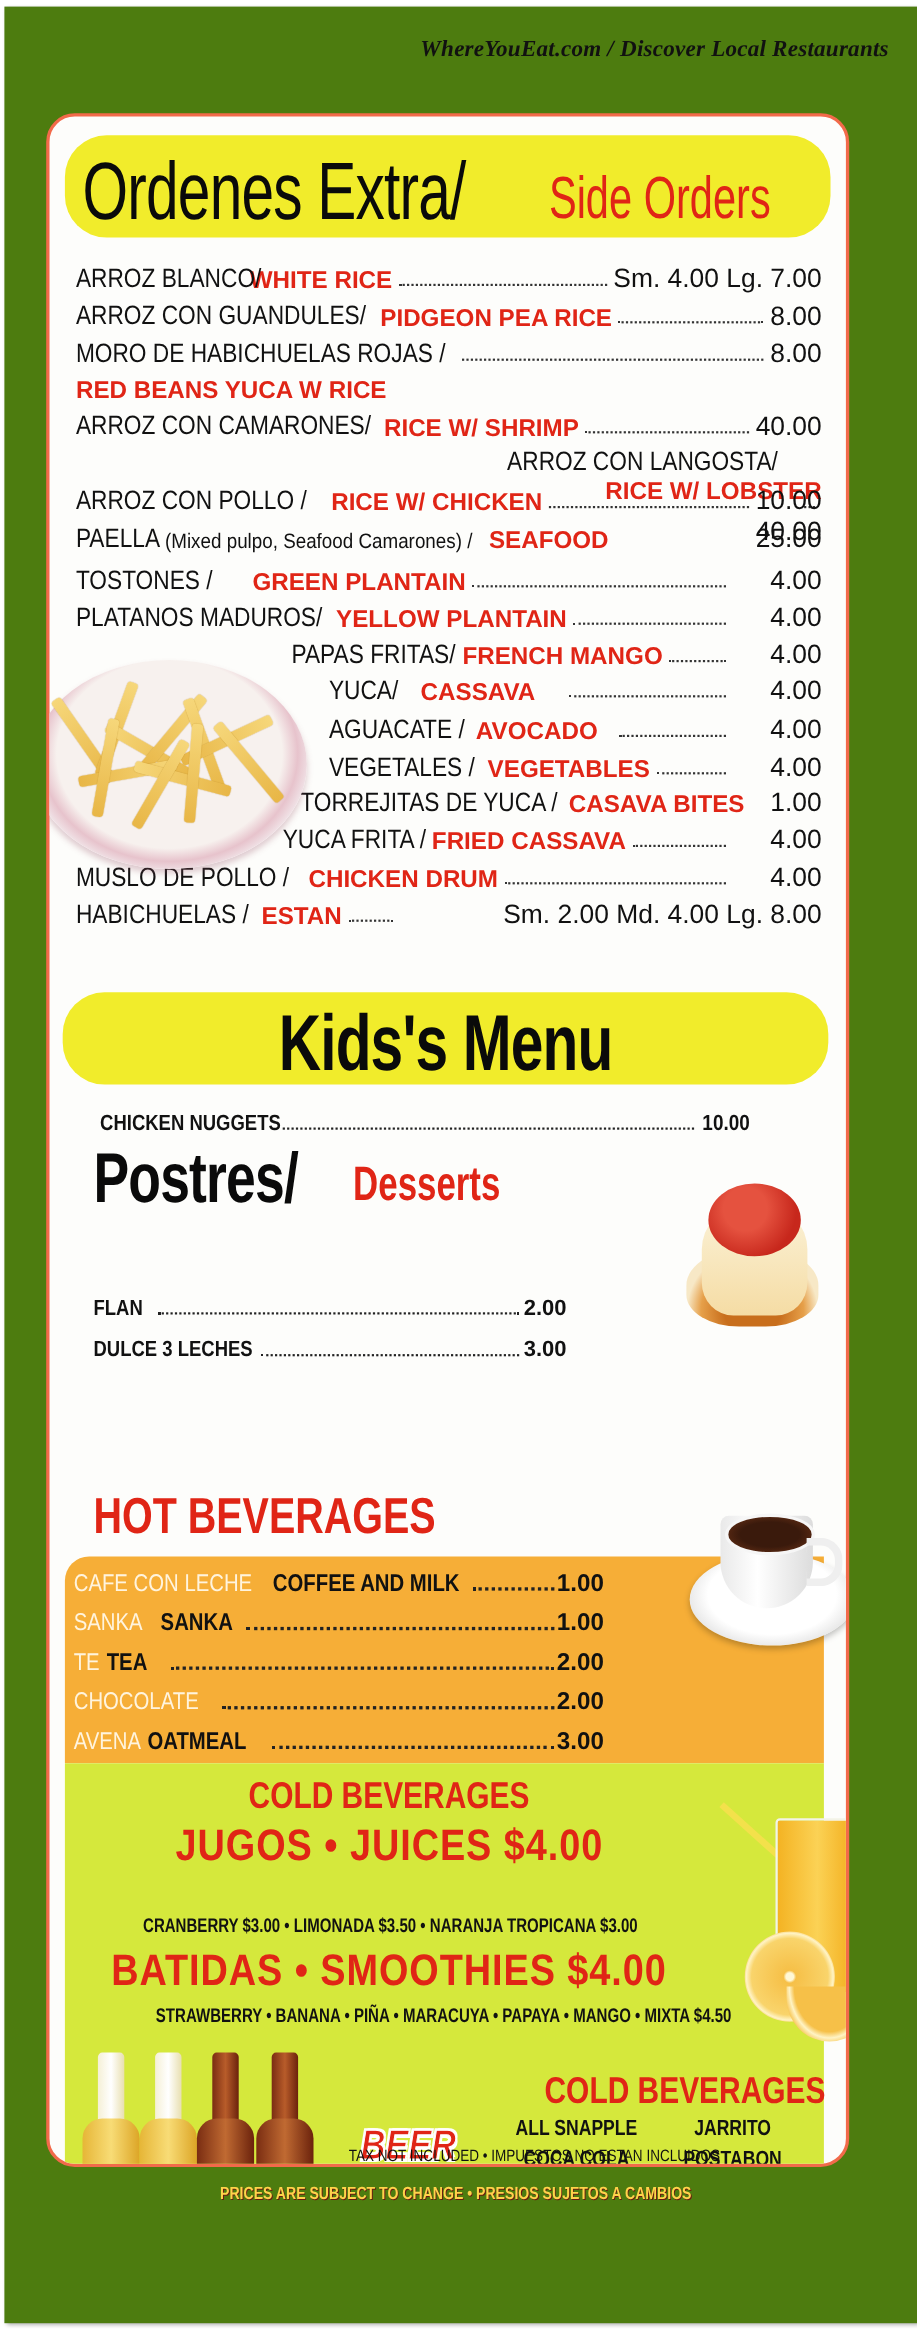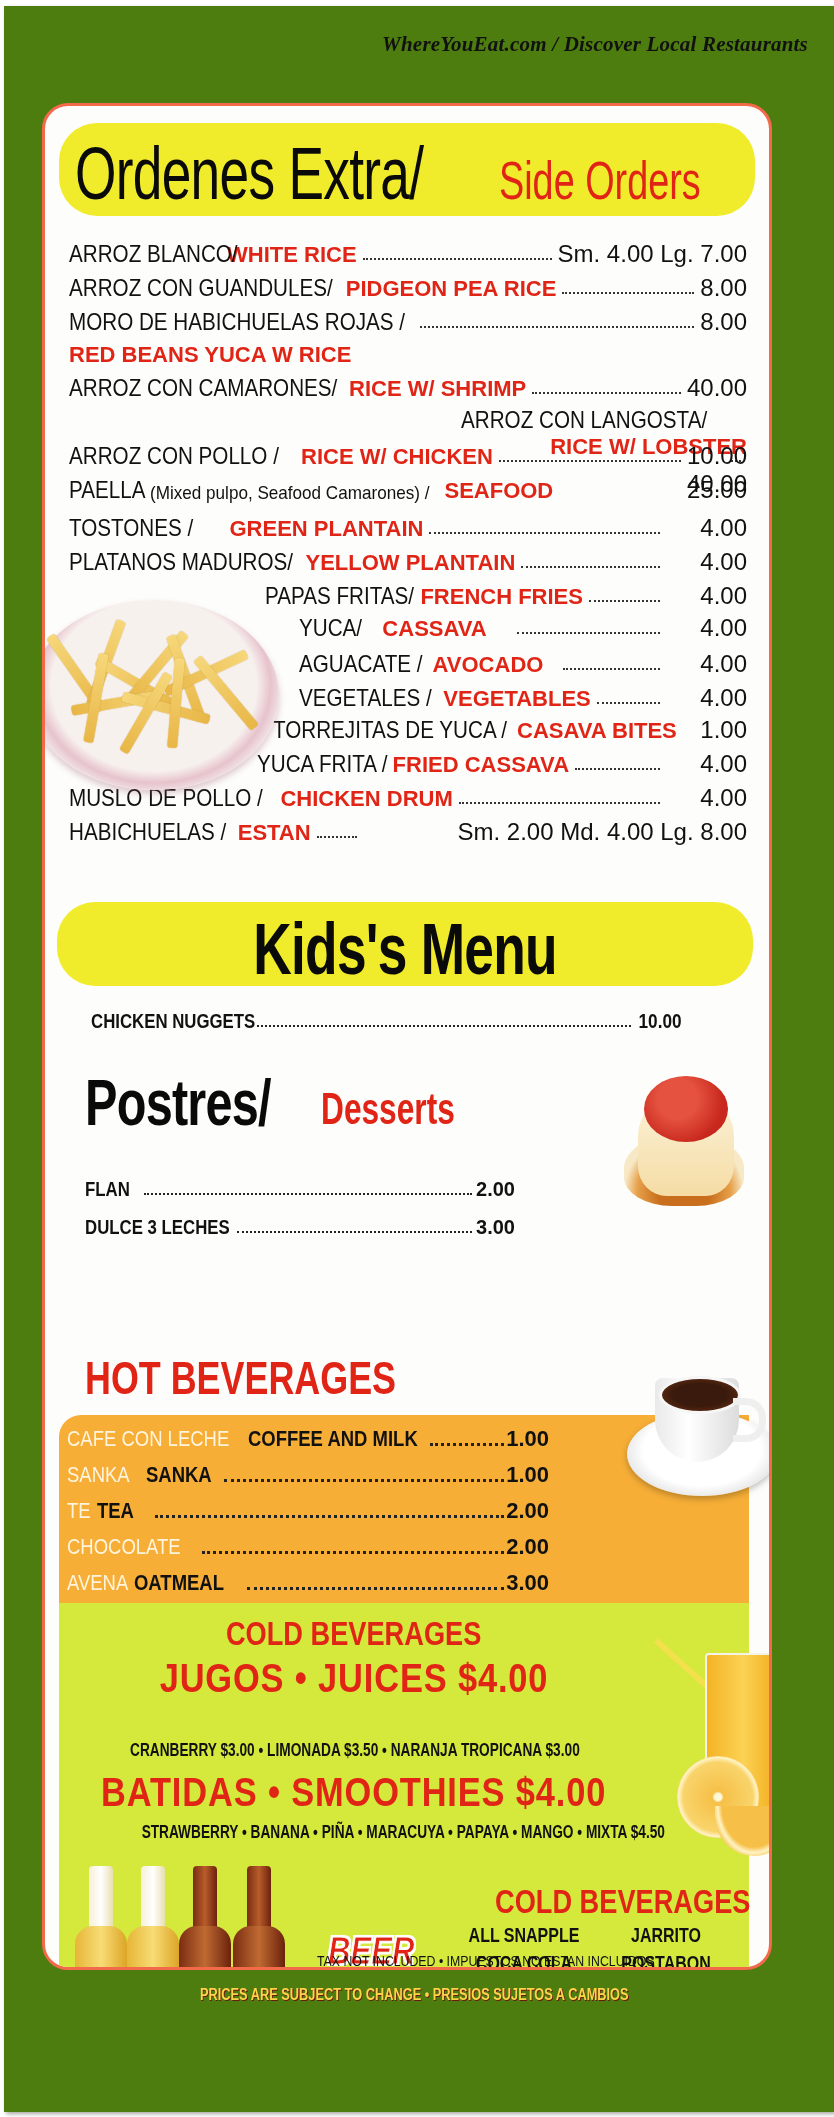--- a/index.html
+++ b/index.html
@@ -35,21 +35,21 @@
         border-radius:3px; box-shadow:0 0 1px #b88a2a;}
 
   .h-kids { left:12px; top:796px; width:696px; height:84px; text-align:center; }
   .h-kids .t { display:inline-block; font-size:72px; font-weight:bold; color:#0a0a0a; margin-top:6px;
         transform:scaleX(0.74); letter-spacing:-1px; white-space:nowrap; }
 
   .small-row { position:absolute; display:flex; align-items:flex-end; font-size:20px; font-weight:bold; color:#111; white-space:nowrap;}
   .small-row .lbl { transform:scaleX(0.84); transform-origin:left bottom; display:inline-block;}
   .small-row .dots { flex:1; border-bottom:2px dotted #222; margin:0 4px 6px 0; height:0;}
 
-  .h-desserts { position:absolute; left:40px; top:960px; white-space:nowrap; }
+  .h-desserts { position:absolute; left:40px; top:928px; white-space:nowrap; }
   .h-desserts .a { font-size:64px; font-weight:bold; color:#0a0a0a; display:inline-block; transform:scaleX(0.76); transform-origin:left bottom; letter-spacing:-1px;}
   .h-desserts .b { font-size:44px; font-weight:bold; color:#e02516; display:inline-block; transform:scaleX(0.72); transform-origin:left bottom; position:absolute; left:236px; top:18px;}
 
   .flan { position:absolute; left:573px; top:970px; width:130px; height:140px; }
   .flan .base { position:absolute; left:6px; top:58px; width:120px; height:72px; border-radius:48% 48% 40% 40%;
         background:radial-gradient(ellipse at 50% 80%, #c86e1c 0 30%, #e6a04a 55%, #f7e8c6 70%); }
   .flan .body { position:absolute; left:20px; top:20px; width:96px; height:100px; border-radius:40% 40% 30% 30%;
         background:linear-gradient(#fbf2d8,#f5dca4); }
   .flan .top { position:absolute; left:26px; top:0px; width:84px; height:66px; border-radius:50%;
         background:radial-gradient(circle at 40% 35%, #e5523f 0 30%, #c7271c 70%); }
@@ -172,21 +172,21 @@
         <span class="price">4.00</span>
       </div>
       <div class="row" style="top:440px;">
         <span class="es">PLATANOS MADUROS/</span>
         <span class="en" style="margin-left:-24px;">YELLOW PLANTAIN</span>
         <span class="dots" style="margin-right:40px;"></span>
         <span class="price">4.00</span>
       </div>
       <div class="row" style="top:474px; left:196px;">
         <span class="es">PAPAS FRITAS/</span>
-        <span class="en" style="margin-left:-18px;">FRENCH FRIES</span>
+        <span class="en" style="margin-left:-18px;">FRENCH MANGO</span>
         <span class="dots" style="margin-right:40px;"></span>
         <span class="price">4.00</span>
       </div>
       <div class="row" style="top:506px; left:230px;">
         <span class="es">YUCA/</span>
         <span class="en" style="margin-left:10px;">CASSAVA</span>
         <span class="dots" style="margin-left:30px; margin-right:40px;"></span>
         <span class="price">4.00</span>
       </div>
       <div class="row" style="top:542px; left:230px;">

